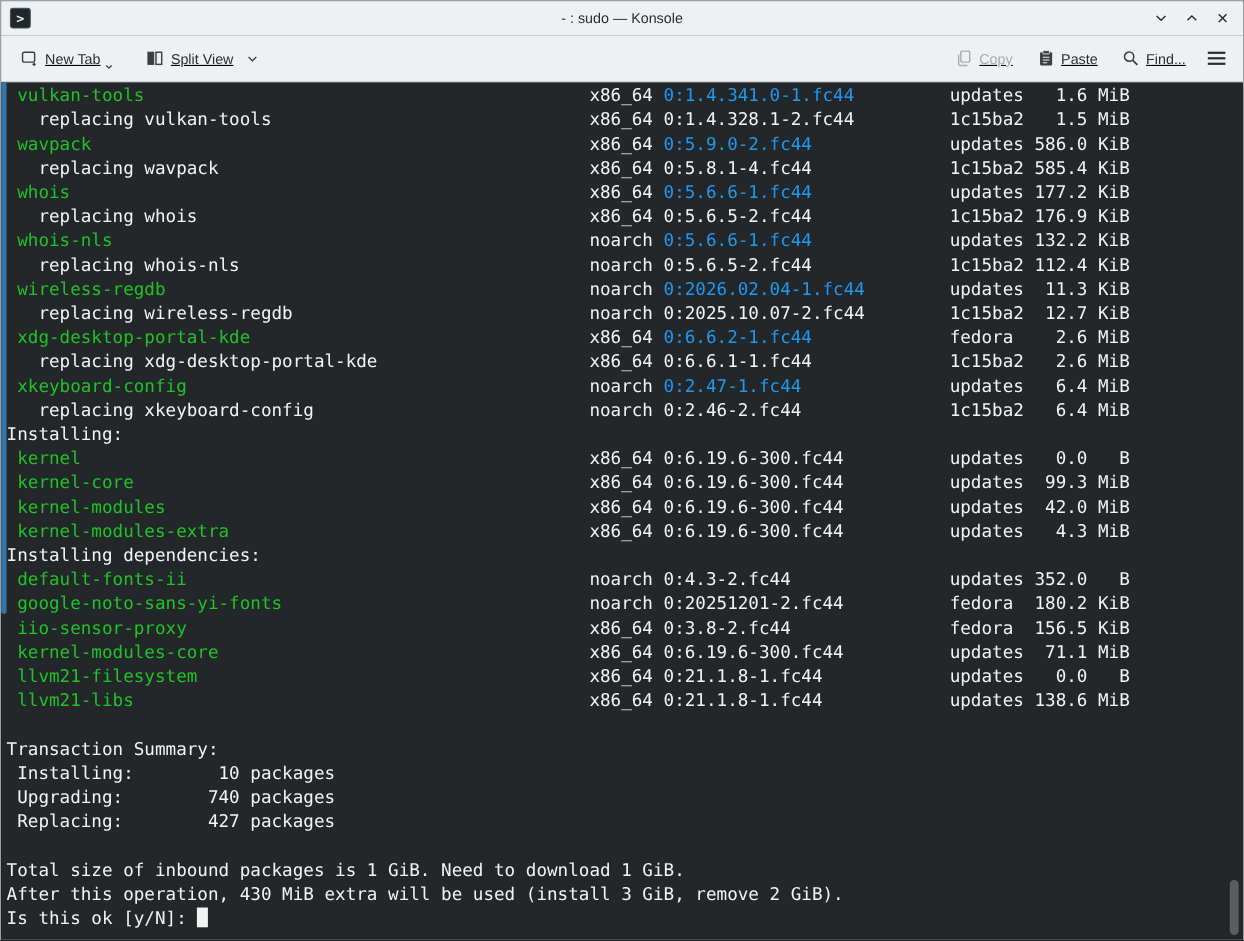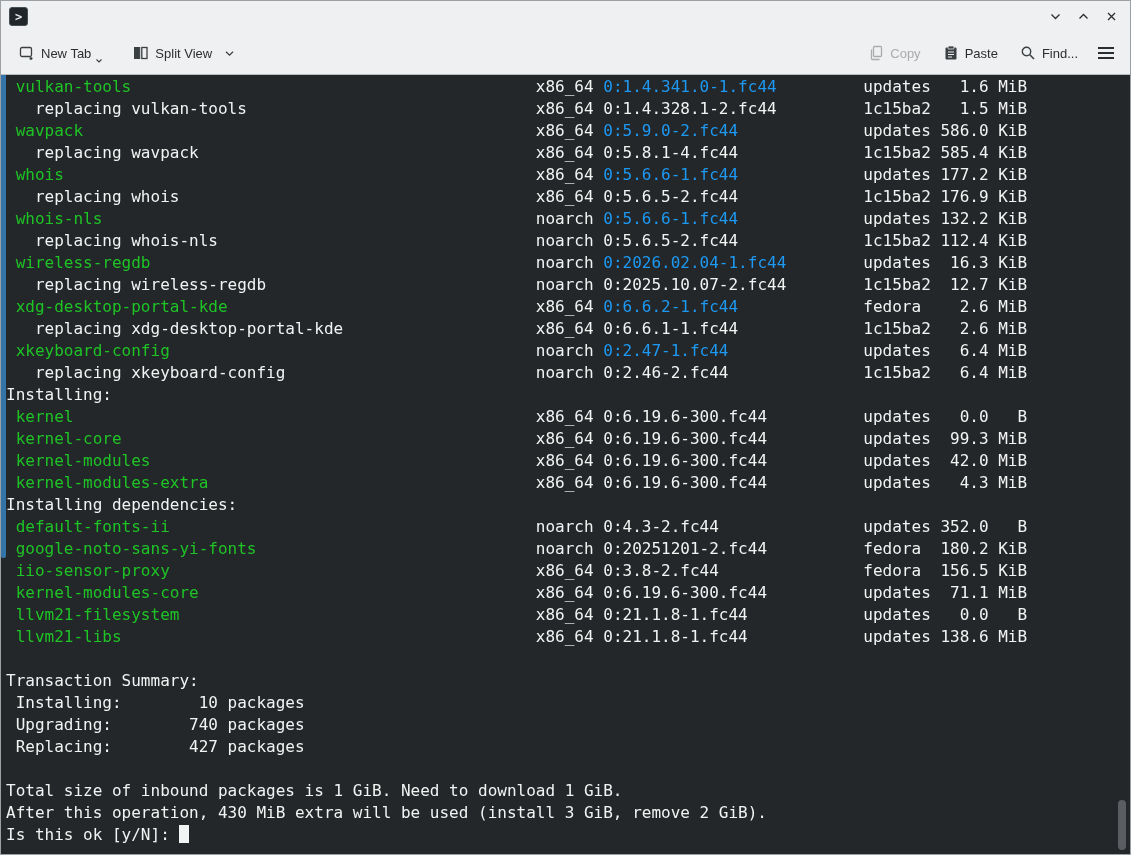--- a/index.html
+++ b/index.html
@@ -23,21 +23,21 @@
   .title {
     position:absolute; left:0; right:0; text-align:center;
     font-size:13px; color:var(--chrome-fg);
   }
   .win-controls { margin-left:auto; display:flex; align-items:center; gap:10px; padding-right:10px; z-index:2; }
   .win-btn { width:18px; height:18px; display:flex; align-items:center; justify-content:center; cursor:default; }
   
   .toolbar {
     height:43px; flex:0 0 43px; background:var(--chrome-bg);
     border-bottom:1px solid #b9bdc0;
-    display:flex; align-items:center; padding:0 10px;
+    display:flex; align-items:center; padding:0 10px;text-decoration:underline;
   }
   .tbtn {
     display:flex; align-items:center; gap:6px; padding:6px 8px;
     font-size:13px; color:var(--chrome-fg); border-radius:3px; cursor:default;
   }
   .tbtn .drop-sub { align-self:flex-end; margin-left:-2px; margin-bottom:-4px; }
   .tbtn.disabled { color:var(--muted); }
   .tb-right { margin-left:auto; display:flex; align-items:center; gap:6px; }
   .icon16 { width:16px; height:16px; display:block; }
   .hamburger { display:flex; flex-direction:column; gap:3px; padding:6px; }
@@ -68,20 +68,21 @@
   }
   svg.glyph { display:block; }
 </style>
 </head>
 <body>
 
 <div class="window">
 
   <div class="titlebar">
     <div class="app-icon">&gt;</div>
+    <div class="title">- : sudo — Konsole</div>
     <div class="win-controls">
       <div class="win-btn">
         <svg class="glyph" width="13" height="13" viewBox="0 0 13 13">
           <polyline points="2.5,4.5 6.5,8.5 10.5,4.5" fill="none" stroke="#2b2e31" stroke-width="1.3"></polyline>
         </svg>
       </div>
       <div class="win-btn">
         <svg class="glyph" width="13" height="13" viewBox="0 0 13 13">
           <polyline points="2.5,8.5 6.5,4.5 10.5,8.5" fill="none" stroke="#2b2e31" stroke-width="1.3"></polyline>
         </svg>
@@ -150,21 +151,21 @@
   <div class="terminal-screen">
     <div class="indicator-bar"></div>
     <pre class="term-out"><span class="c-green"> vulkan-tools                                          </span><span class="c-fg">x86_64 </span><span class="c-blue">0:1.4.341.0-1.fc44</span><span class="c-fg">         updates   1.6 MiB</span>
 <span class="c-fg">   replacing vulkan-tools                              </span><span class="c-fg">x86_64 </span><span class="c-fg">0:1.4.328.1-2.fc44</span><span class="c-fg">         1c15ba2   1.5 MiB</span>
 <span class="c-green"> wavpack                                               </span><span class="c-fg">x86_64 </span><span class="c-blue">0:5.9.0-2.fc44</span><span class="c-fg">             updates 586.0 KiB</span>
 <span class="c-fg">   replacing wavpack                                   </span><span class="c-fg">x86_64 </span><span class="c-fg">0:5.8.1-4.fc44</span><span class="c-fg">             1c15ba2 585.4 KiB</span>
 <span class="c-green"> whois                                                 </span><span class="c-fg">x86_64 </span><span class="c-blue">0:5.6.6-1.fc44</span><span class="c-fg">             updates 177.2 KiB</span>
 <span class="c-fg">   replacing whois                                     </span><span class="c-fg">x86_64 </span><span class="c-fg">0:5.6.5-2.fc44</span><span class="c-fg">             1c15ba2 176.9 KiB</span>
 <span class="c-green"> whois-nls                                             </span><span class="c-fg">noarch </span><span class="c-blue">0:5.6.6-1.fc44</span><span class="c-fg">             updates 132.2 KiB</span>
 <span class="c-fg">   replacing whois-nls                                 </span><span class="c-fg">noarch </span><span class="c-fg">0:5.6.5-2.fc44</span><span class="c-fg">             1c15ba2 112.4 KiB</span>
-<span class="c-green"> wireless-regdb                                        </span><span class="c-fg">noarch </span><span class="c-blue">0:2026.02.04-1.fc44</span><span class="c-fg">        updates  16.3 KiB</span>
+<span class="c-green"> wireless-regdb                                        </span><span class="c-fg">noarch </span><span class="c-blue">0:2026.02.04-1.fc44</span><span class="c-fg">        updates  11.3 KiB</span>
 <span class="c-fg">   replacing wireless-regdb                            </span><span class="c-fg">noarch </span><span class="c-fg">0:2025.10.07-2.fc44</span><span class="c-fg">        1c15ba2  12.7 KiB</span>
 <span class="c-green"> xdg-desktop-portal-kde                                </span><span class="c-fg">x86_64 </span><span class="c-blue">0:6.6.2-1.fc44</span><span class="c-fg">             fedora    2.6 MiB</span>
 <span class="c-fg">   replacing xdg-desktop-portal-kde                    </span><span class="c-fg">x86_64 </span><span class="c-fg">0:6.6.1-1.fc44</span><span class="c-fg">             1c15ba2   2.6 MiB</span>
 <span class="c-green"> xkeyboard-config                                      </span><span class="c-fg">noarch </span><span class="c-blue">0:2.47-1.fc44</span><span class="c-fg">              updates   6.4 MiB</span>
 <span class="c-fg">   replacing xkeyboard-config                          </span><span class="c-fg">noarch </span><span class="c-fg">0:2.46-2.fc44</span><span class="c-fg">              1c15ba2   6.4 MiB</span>
 <span class="c-fg">Installing:</span>
 <span class="c-green"> kernel                                                </span><span class="c-fg">x86_64 </span><span class="c-fg">0:6.19.6-300.fc44</span><span class="c-fg">          updates   0.0   B</span>
 <span class="c-green"> kernel-core                                           </span><span class="c-fg">x86_64 </span><span class="c-fg">0:6.19.6-300.fc44</span><span class="c-fg">          updates  99.3 MiB</span>
 <span class="c-green"> kernel-modules                                        </span><span class="c-fg">x86_64 </span><span class="c-fg">0:6.19.6-300.fc44</span><span class="c-fg">          updates  42.0 MiB</span>
 <span class="c-green"> kernel-modules-extra                                  </span><span class="c-fg">x86_64 </span><span class="c-fg">0:6.19.6-300.fc44</span><span class="c-fg">          updates   4.3 MiB</span>

